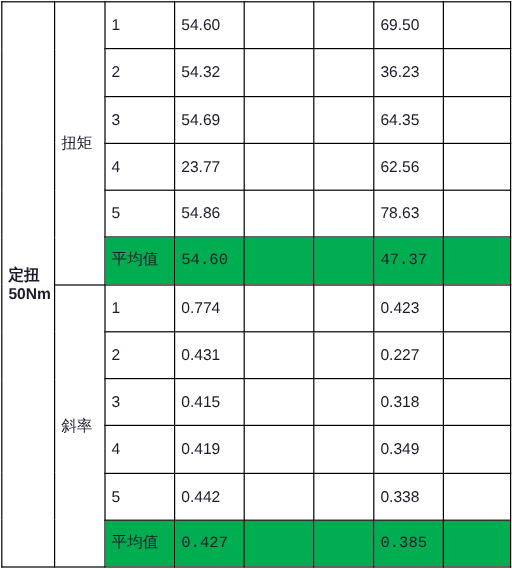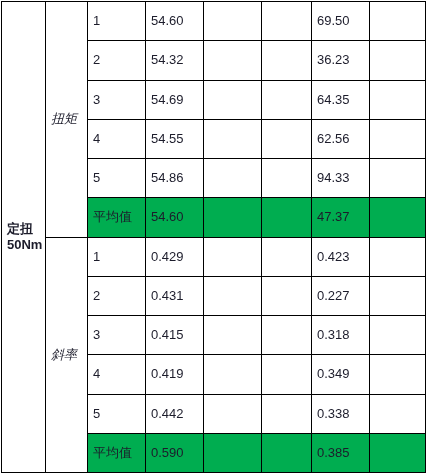--- a/index.html
+++ b/index.html
@@ -48,24 +48,24 @@
     font-size: 13px;
   }
   .group-cell .group-line-1,
   .group-cell .group-line-2 {
     display: block;
   }
   .metric-cell {
     text-align: left;
     padding-left: 5px;
     font-size: 13px;
-    font-style: italic;
   }
   .avg-row td {
     background: #00ad50;
+    font-family: Liberation Mono, monospace;
   }
   .avg-row td.plain-cell { background: #00ad50; }
   tr { height: 39px; }
 </style>
 </head>
 <body>
 
 <table id="measurement-table">
   <colgroup>
     <col class="col-group">
@@ -106,49 +106,49 @@
       <td>3</td>
       <td>54.69</td>
       <td class="plain-cell"></td>
       <td class="plain-cell"></td>
       <td>64.35</td>
       <td class="plain-cell"></td>
     </tr>
 
     <tr>
       <td>4</td>
-      <td>54.55</td>
+      <td>23.77</td>
       <td class="plain-cell"></td>
       <td class="plain-cell"></td>
       <td>62.56</td>
       <td class="plain-cell"></td>
     </tr>
 
     <tr>
       <td>5</td>
       <td>54.86</td>
       <td class="plain-cell"></td>
       <td class="plain-cell"></td>
-      <td>94.33</td>
+      <td>78.63</td>
       <td class="plain-cell"></td>
     </tr>
 
     <tr class="avg-row">
       <td>平均值</td>
       <td>54.60</td>
       <td class="plain-cell"></td>
       <td class="plain-cell"></td>
       <td>47.37</td>
       <td class="plain-cell"></td>
     </tr>
 
     <tr>
       <td class="metric-cell" rowspan="6">斜率</td>
       <td>1</td>
-      <td>0.429</td>
+      <td>0.774</td>
       <td class="plain-cell"></td>
       <td class="plain-cell"></td>
       <td>0.423</td>
       <td class="plain-cell"></td>
     </tr>
 
     <tr>
       <td>2</td>
       <td>0.431</td>
       <td class="plain-cell"></td>
@@ -179,21 +179,21 @@
       <td>5</td>
       <td>0.442</td>
       <td class="plain-cell"></td>
       <td class="plain-cell"></td>
       <td>0.338</td>
       <td class="plain-cell"></td>
     </tr>
 
     <tr class="avg-row">
       <td>平均值</td>
-      <td>0.590</td>
+      <td>0.427</td>
       <td class="plain-cell"></td>
       <td class="plain-cell"></td>
       <td>0.385</td>
       <td class="plain-cell"></td>
     </tr>
 
   </tbody>
 </table>
 
 </body></html>

